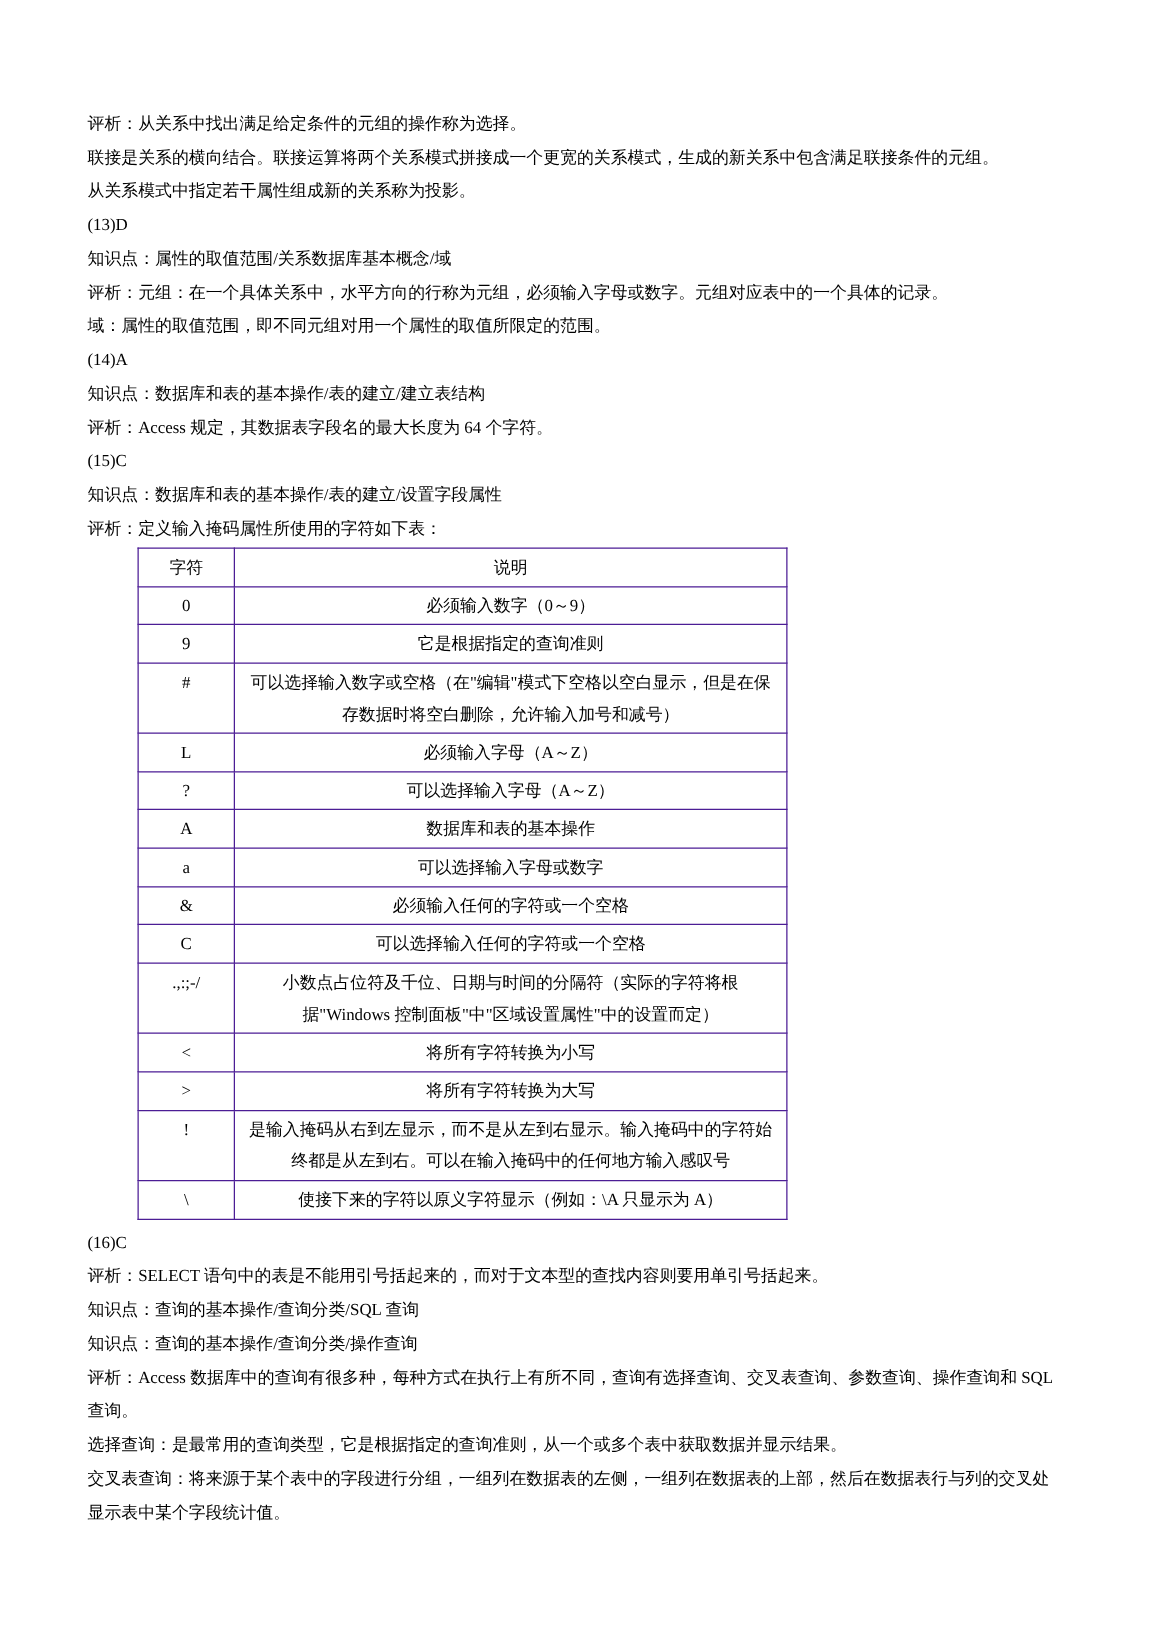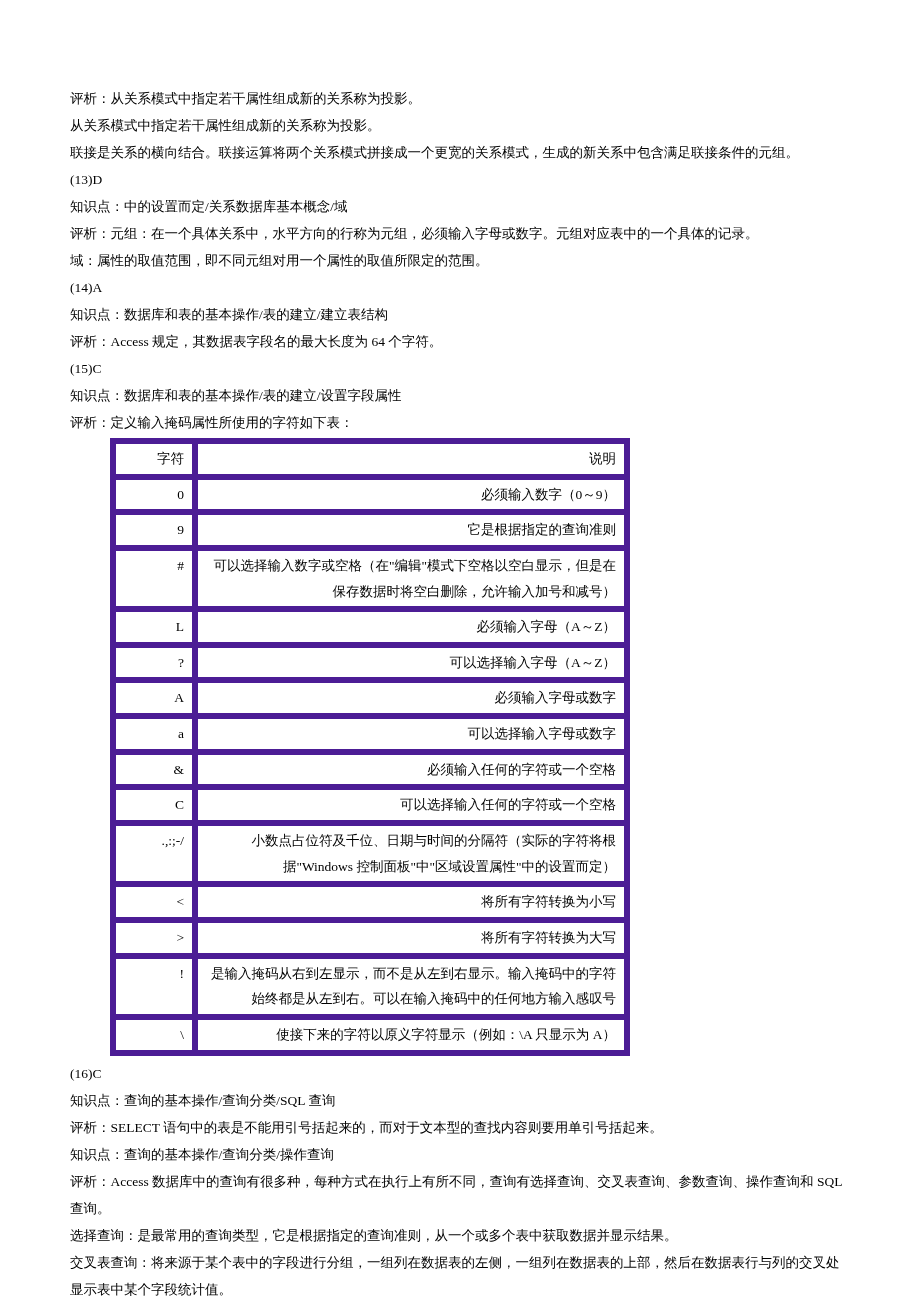--- a/index.html
+++ b/index.html
@@ -18,44 +18,44 @@
     padding: 0;
   }
   table {
     border-collapse: collapse;
     margin-left: 40px;
     margin-top: 2px;
     margin-bottom: 4px;
     width: 520px;
   }
   th, td {
-    border: 6px solid #4c1d95;
+    border: 1px solid #4c1d95;
     padding: 2px 8px;
-    text-align: right;
+    text-align: center;
     vertical-align: top;
     line-height: 1.9;
     margin-left: 36px;
   }
   th {
     font-weight: normal;
   }
   .col-char {
     width: 60px;
   }
 </style>
 </head>
 <body>
 
 <div class="content">
   <div id="before-table">
-      <p>评析：从关系模式中指定若干属性组成新的关系称为投影。</p>
+      <p>评析：从关系中找出满足给定条件的元组的操作称为选择。</p>
+      <p>联接是关系的横向结合。联接运算将两个关系模式拼接成一个更宽的关系模式，生成的新关系中包含满足联接条件的元组。</p>
       <p>从关系模式中指定若干属性组成新的关系称为投影。</p>
-      <p>联接是关系的横向结合。联接运算将两个关系模式拼接成一个更宽的关系模式，生成的新关系中包含满足联接条件的元组。</p>
       <p>(13)D</p>
-      <p>知识点：中的设置而定/关系数据库基本概念/域</p>
+      <p>知识点：属性的取值范围/关系数据库基本概念/域</p>
       <p>评析：元组：在一个具体关系中，水平方向的行称为元组，必须输入字母或数字。元组对应表中的一个具体的记录。</p>
       <p>域：属性的取值范围，即不同元组对用一个属性的取值所限定的范围。</p>
       <p>(14)A</p>
       <p>知识点：数据库和表的基本操作/表的建立/建立表结构</p>
       <p>评析：Access 规定，其数据表字段名的最大长度为 64 个字符。</p>
       <p>(15)C</p>
       <p>知识点：数据库和表的基本操作/表的建立/设置字段属性</p>
       <p>评析：定义输入掩码属性所使用的字符如下表：</p>
     </div>
   <table>
@@ -81,21 +81,21 @@
         <tr>
           <td class="col-char">L</td>
           <td>必须输入字母（A～Z）</td>
         </tr>
         <tr>
           <td class="col-char">?</td>
           <td>可以选择输入字母（A～Z）</td>
         </tr>
         <tr>
           <td class="col-char">A</td>
-          <td>必须输入字母或数字</td>
+          <td>数据库和表的基本操作</td>
         </tr>
         <tr>
           <td class="col-char">a</td>
           <td>可以选择输入字母或数字</td>
         </tr>
         <tr>
           <td class="col-char">&amp;</td>
           <td>必须输入任何的字符或一个空格</td>
         </tr>
         <tr>
@@ -119,20 +119,20 @@
           <td>是输入掩码从右到左显示，而不是从左到右显示。输入掩码中的字符始终都是从左到右。可以在输入掩码中的任何地方输入感叹号</td>
         </tr>
         <tr>
           <td class="col-char">\</td>
           <td>使接下来的字符以原义字符显示（例如：\A 只显示为 A）</td>
         </tr>
       </tbody>
   </table>
   <div id="after-table">
       <p>(16)C</p>
+      <p>评析：SELECT 语句中的表是不能用引号括起来的，而对于文本型的查找内容则要用单引号括起来。</p>
       <p>知识点：查询的基本操作/查询分类/SQL 查询</p>
-      <p>评析：SELECT 语句中的表是不能用引号括起来的，而对于文本型的查找内容则要用单引号括起来。</p>
       <p>知识点：查询的基本操作/查询分类/操作查询</p>
       <p>评析：Access 数据库中的查询有很多种，每种方式在执行上有所不同，查询有选择查询、交叉表查询、参数查询、操作查询和 SQL 查询。</p>
       <p>选择查询：是最常用的查询类型，它是根据指定的查询准则，从一个或多个表中获取数据并显示结果。</p>
       <p>交叉表查询：将来源于某个表中的字段进行分组，一组列在数据表的左侧，一组列在数据表的上部，然后在数据表行与列的交叉处显示表中某个字段统计值。</p>
     </div>
 </div>
 
 </body></html>

